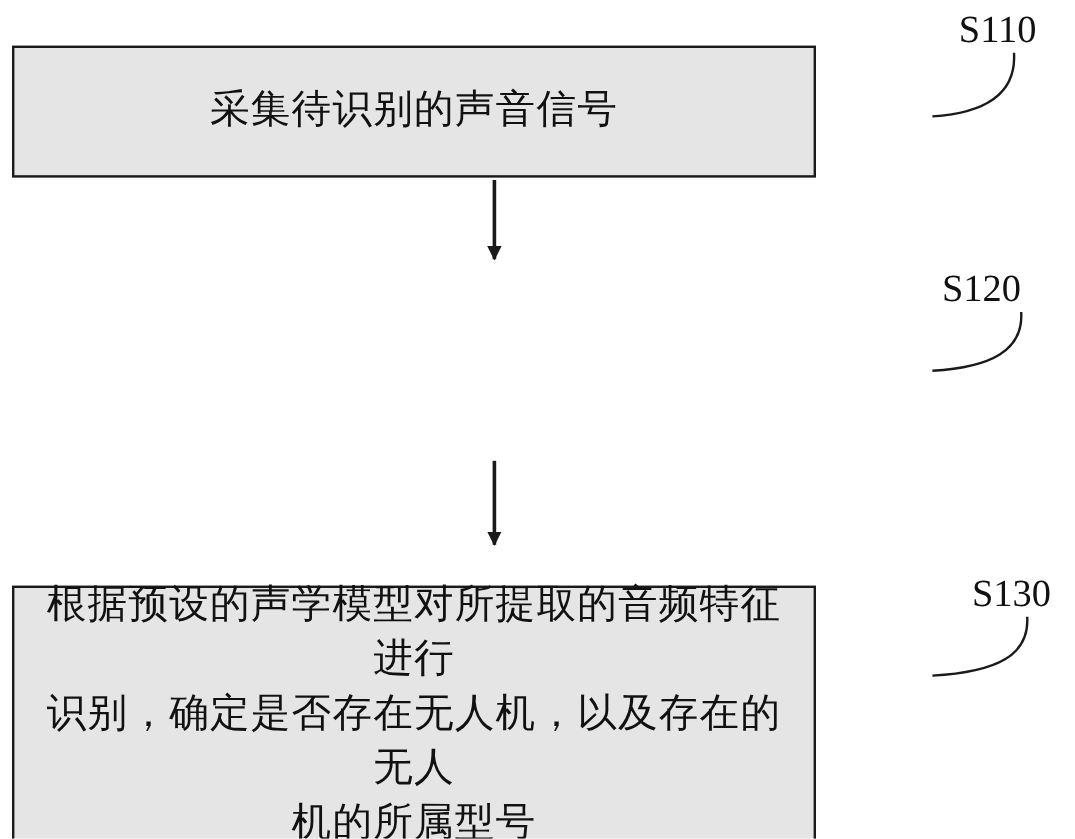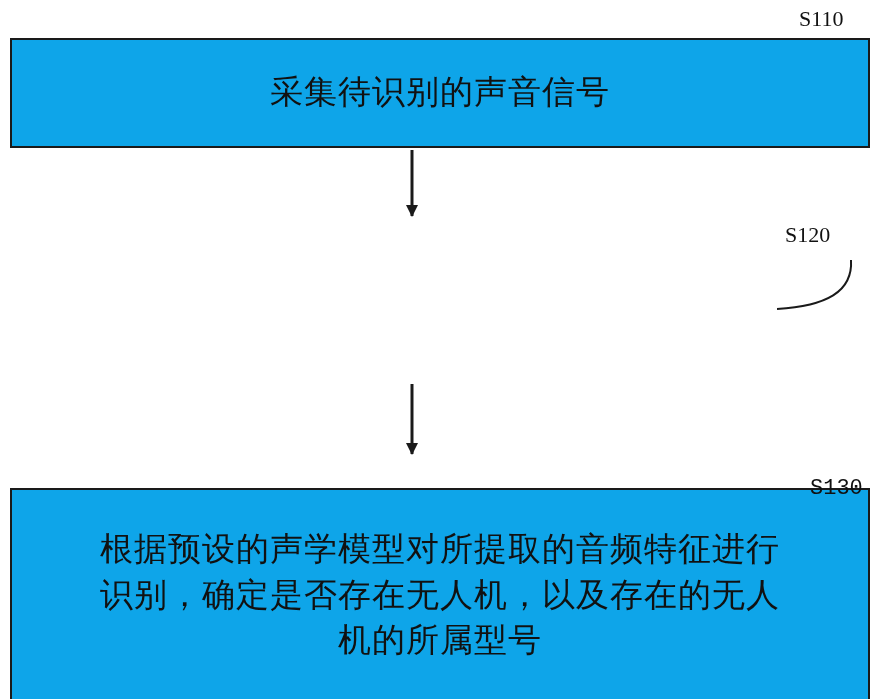--- a/index.html
+++ b/index.html
@@ -19,23 +19,23 @@
     position: absolute;
     left: 0;
     top: 0;
     width: 896px;
     height: 699px;
     pointer-events: none;
   }
   .flow-box {
     position: absolute;
     left: 10px;
-    width: 860px;
+    width: 670px;
     border: 2px solid #1a1a1a;
-    background: #0ea5e9;
+    background: #e5e5e5;
     display: flex;
     align-items: center;
     justify-content: flex-end;
     box-sizing: border-box;
   }
   .box-1 { top: 38px;  height: 110px; }
   .box-2 { top: 222px; height: 160px; }
   .box-3 { top: 460px; height: 215px; margin-top: 28px; }
   .box-text {
     display: block;
@@ -43,27 +43,27 @@
     padding: 0 18px;
     text-align: center;
     font-size: 33px;
     line-height: 1.38;
     color: #111111;
     white-space: pre-line;
     letter-spacing: 1px;
   }
   .ref-label {
     position: absolute;
-    font-size: 22px;
+    font-size: 32px;
     color: #111111;
     font-family: "Liberation Serif", "DejaVu Serif", serif;
   }
   .label-1 { left: 799px; top: 6px; }
   .label-2 { left: 785px; top: 222px; }
-  .label-3 { left: 810px; top: 476px; font-family: Liberation Mono, monospace; }
+  .label-3 { left: 810px; top: 476px; }
 </style>
 </head>
 <body>
 
 <div class="canvas">
 
   <svg class="connectors" viewBox="0 0 896 699" xmlns="http://www.w3.org/2000/svg">
     <defs>
       <marker id="arrowhead" markerWidth="14" markerHeight="14" refX="11" refY="6" orient="auto" markerUnits="userSpaceOnUse">
         <polygon points="0,0 12,6 0,12" fill="#1a1a1a"></polygon>

